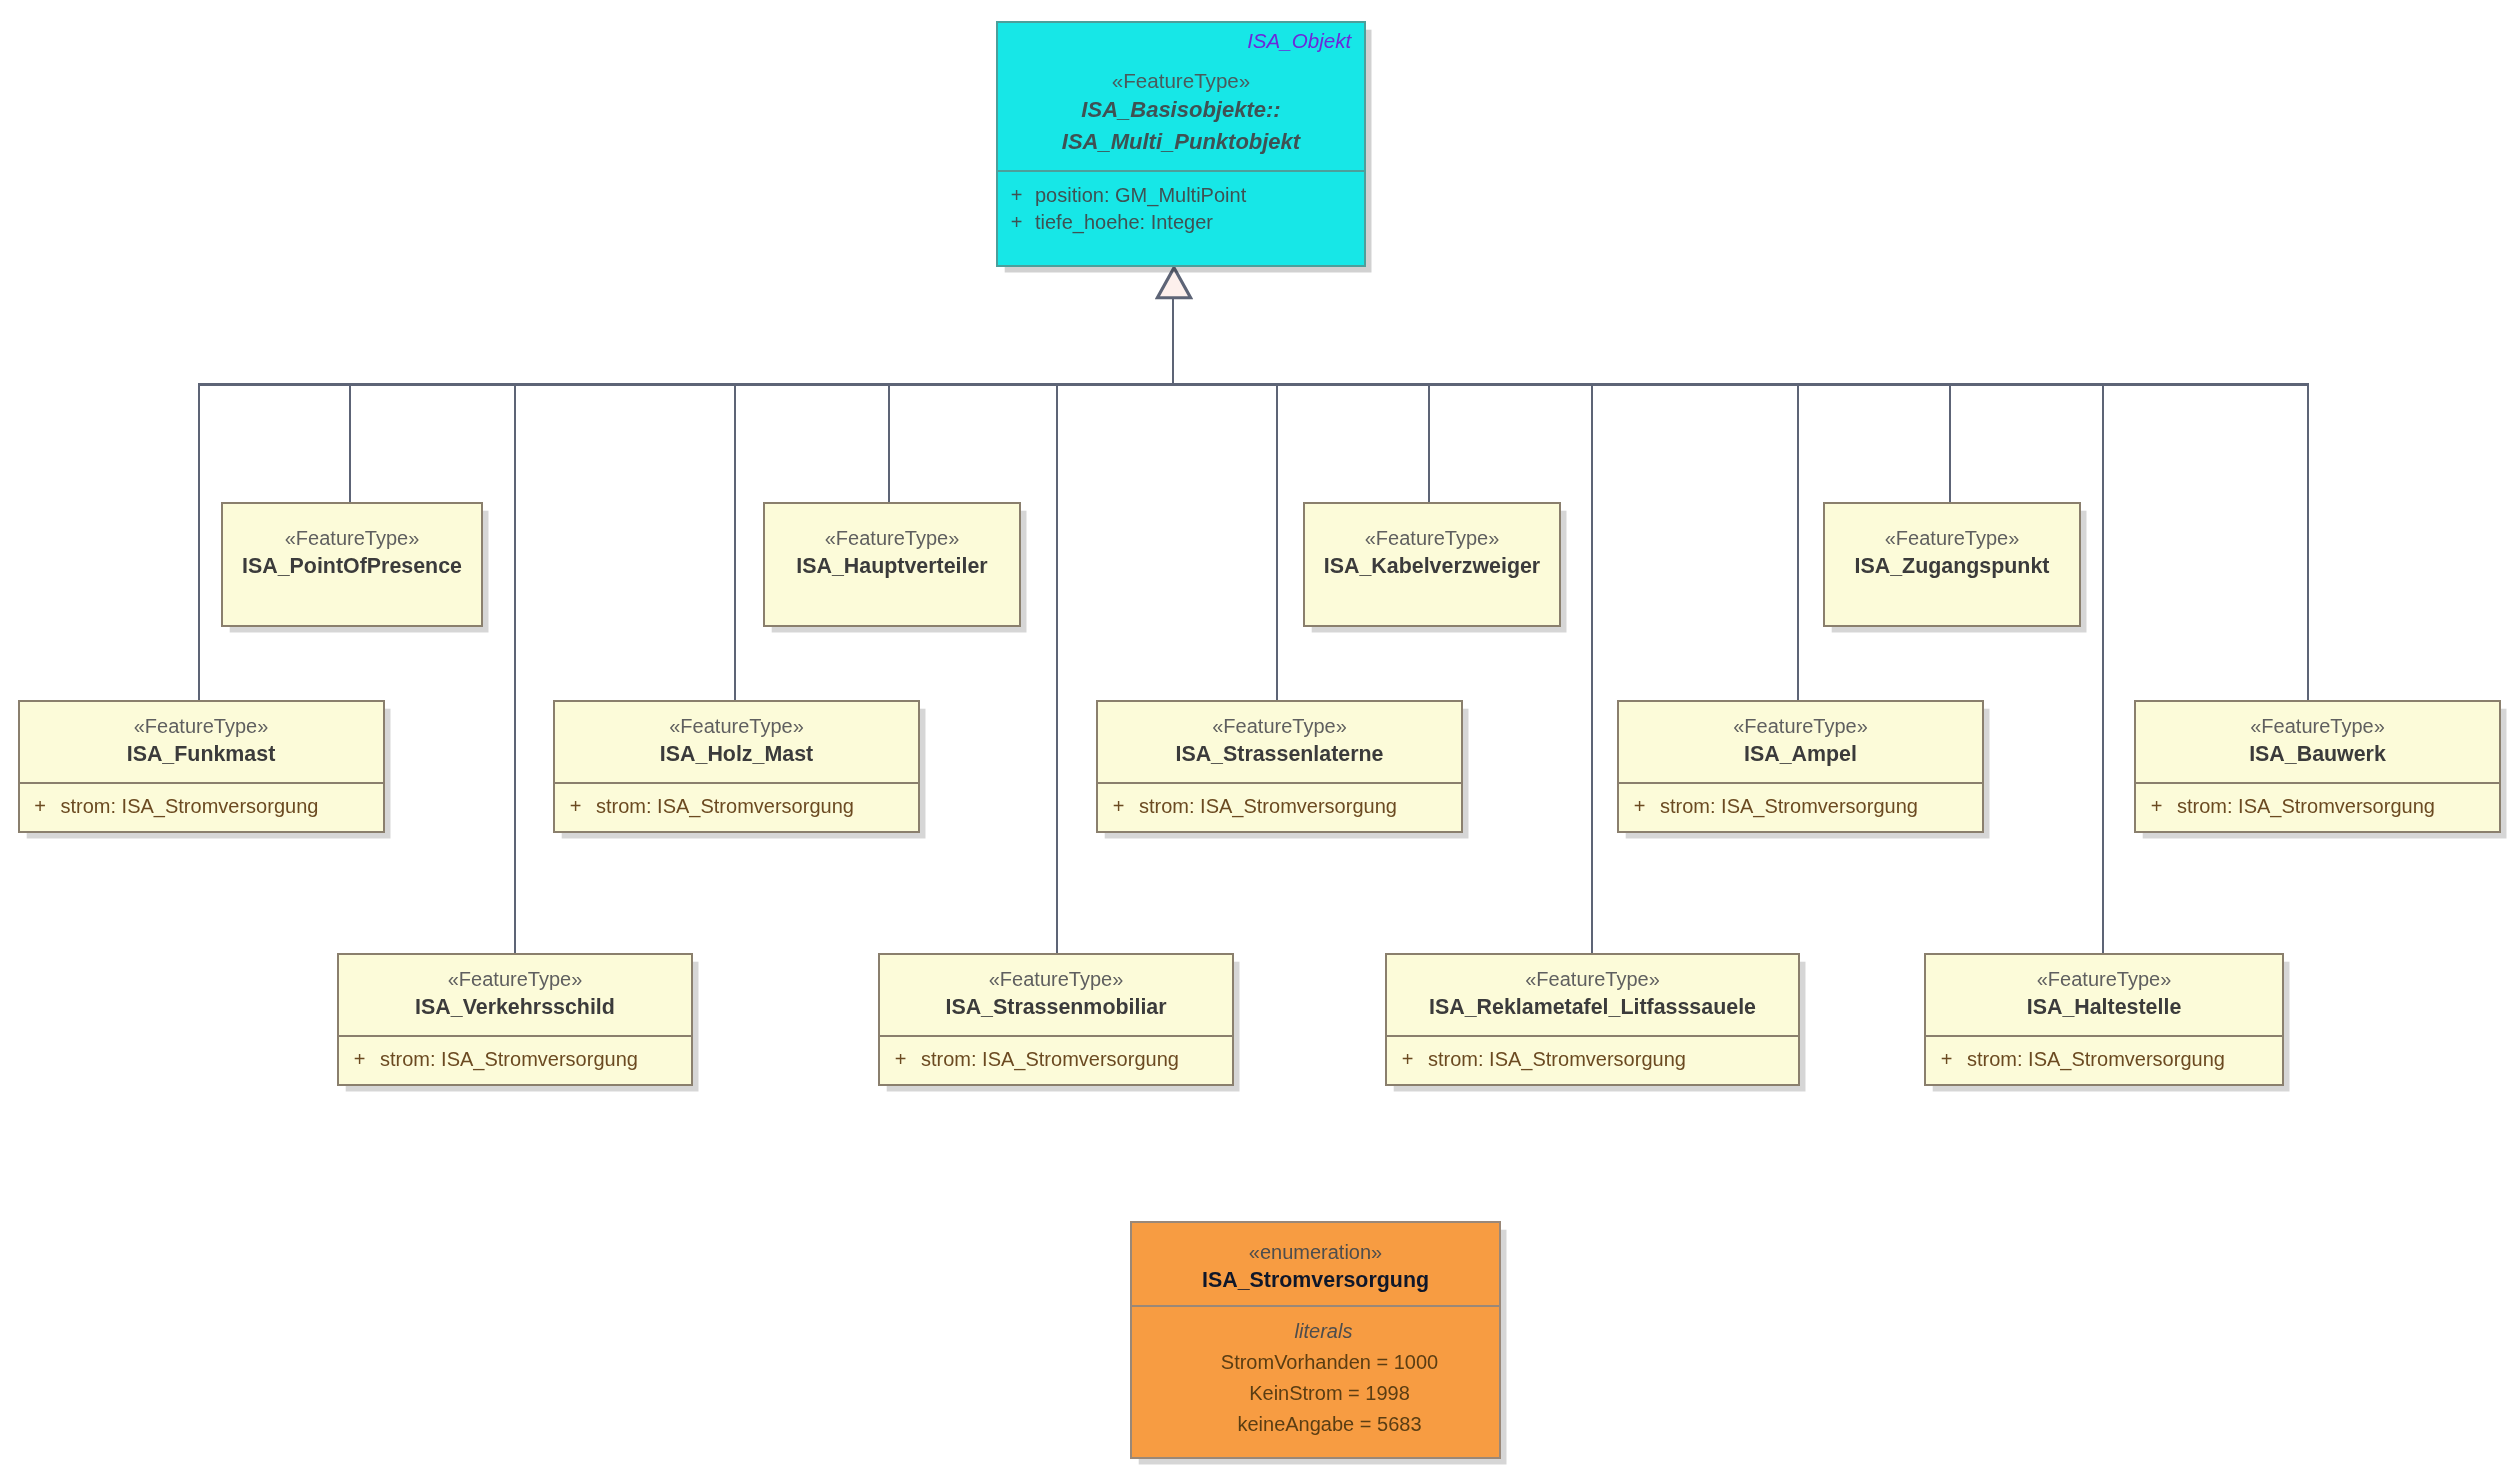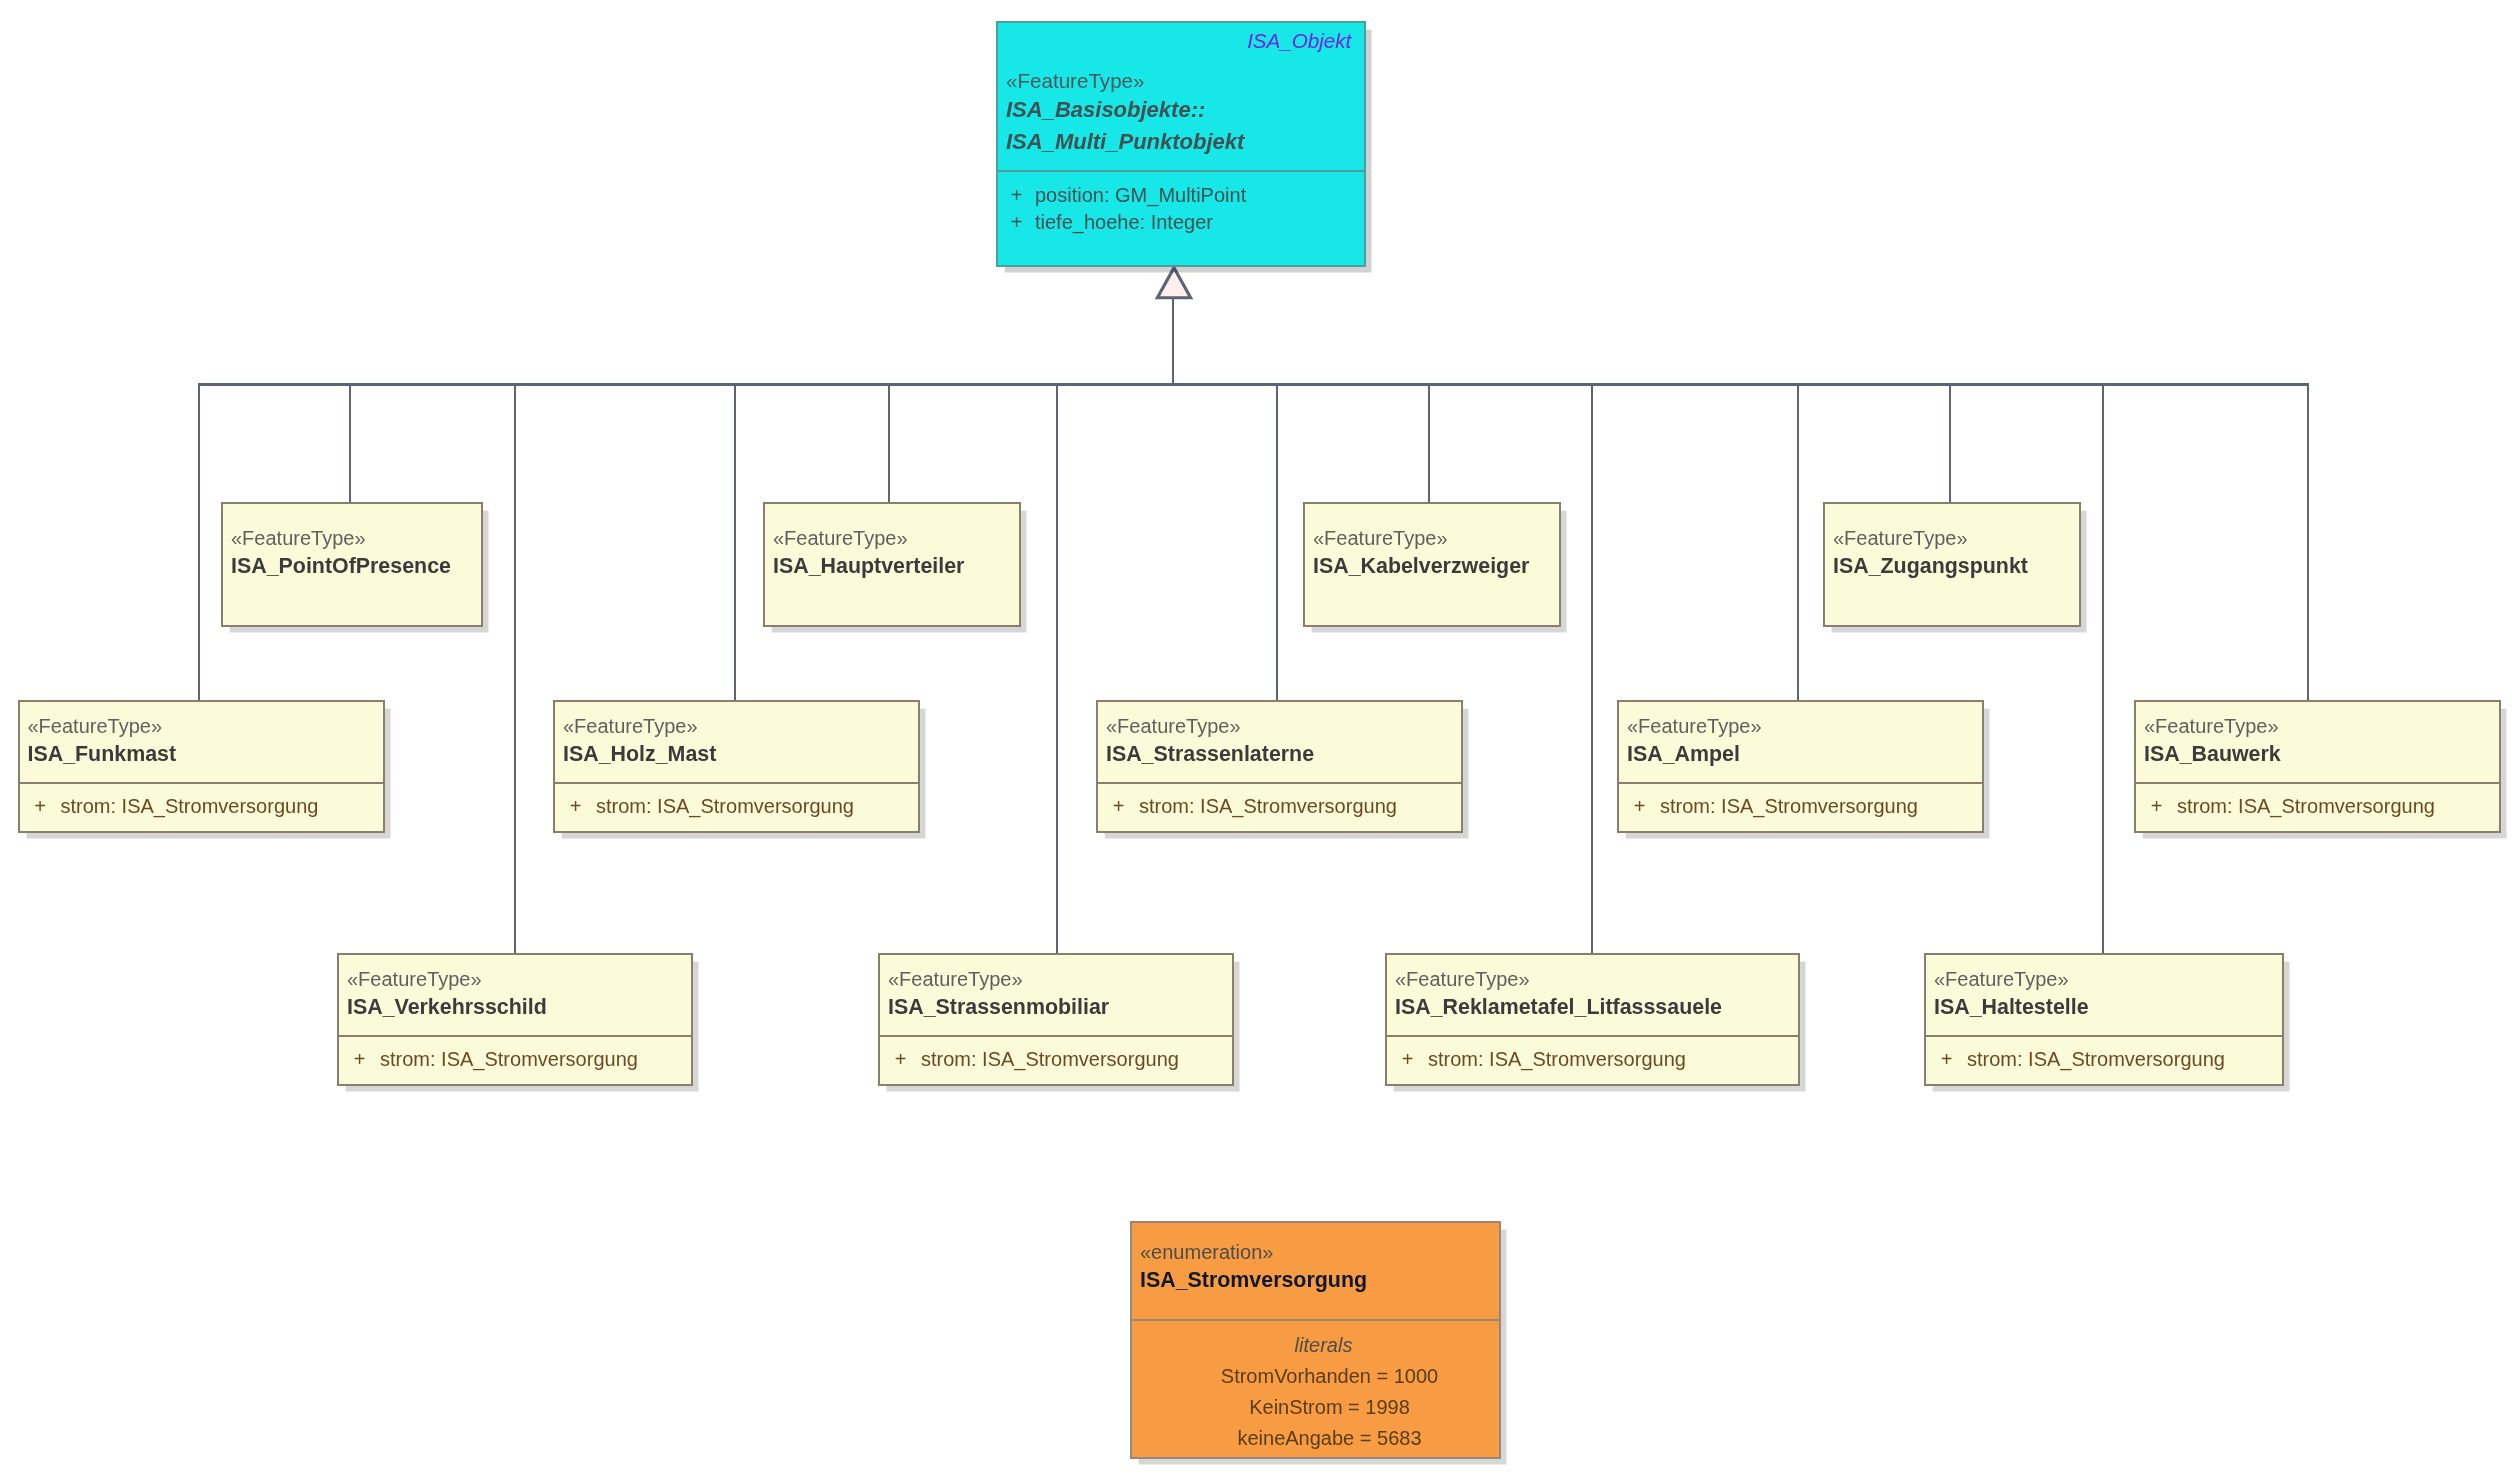--- a/index.html
+++ b/index.html
@@ -26,20 +26,21 @@
 
   
   .cls {
     position: absolute;
     box-sizing: border-box;
     border: 2.4px solid #8a7f6d;
     background: #fcfbd9;
     box-shadow: 7.1px 7.1px 0 -1.6px rgba(0,0,0,0.16);
   }
   .cls .hdr {
+    text-align: center;
     padding: 11px 8px 12.7px 8px;
     box-sizing: border-box;
   }
   .cls .stereo {
     color: #5f5f5f;
     font-size: 20px;
     line-height: 27px;
     white-space: nowrap;
   }
   .cls .cname {
@@ -309,21 +310,21 @@
     </div>
     <div class="sep attrs">
       <div class="attr-row">
         <span class="vis">+</span>
         <span>strom: ISA_Stromversorgung</span>
       </div>
     </div>
   </div>
 
   <div class="cls enumbox" style="left:1130px; top:1221px; width:371px; height:238px;">
-    <div class="hdr" style="padding-top:16px; padding-bottom:24px;">
+    <div class="hdr" style="padding-top:16px; padding-bottom:10px;">
       <div class="stereo">«enumeration»</div>
       <div class="cname">ISA_Stromversorgung</div>
     </div>
     <div class="sep" style="padding:8px 0 0 16px;">
       <div class="lit-title">literals</div>
       <div class="lit">StromVorhanden = 1000</div>
       <div class="lit">KeinStrom = 1998</div>
       <div class="lit">keineAngabe = 5683</div>
     </div>
   </div>

